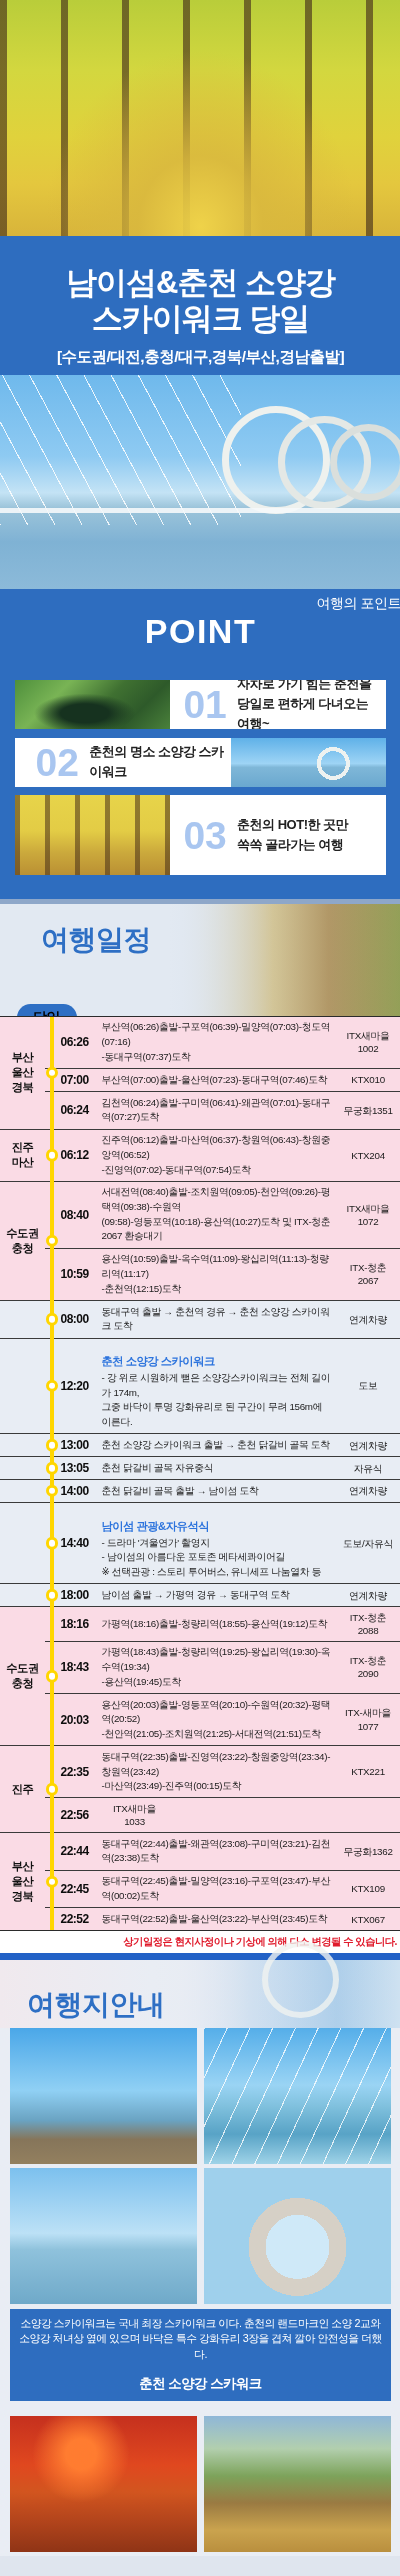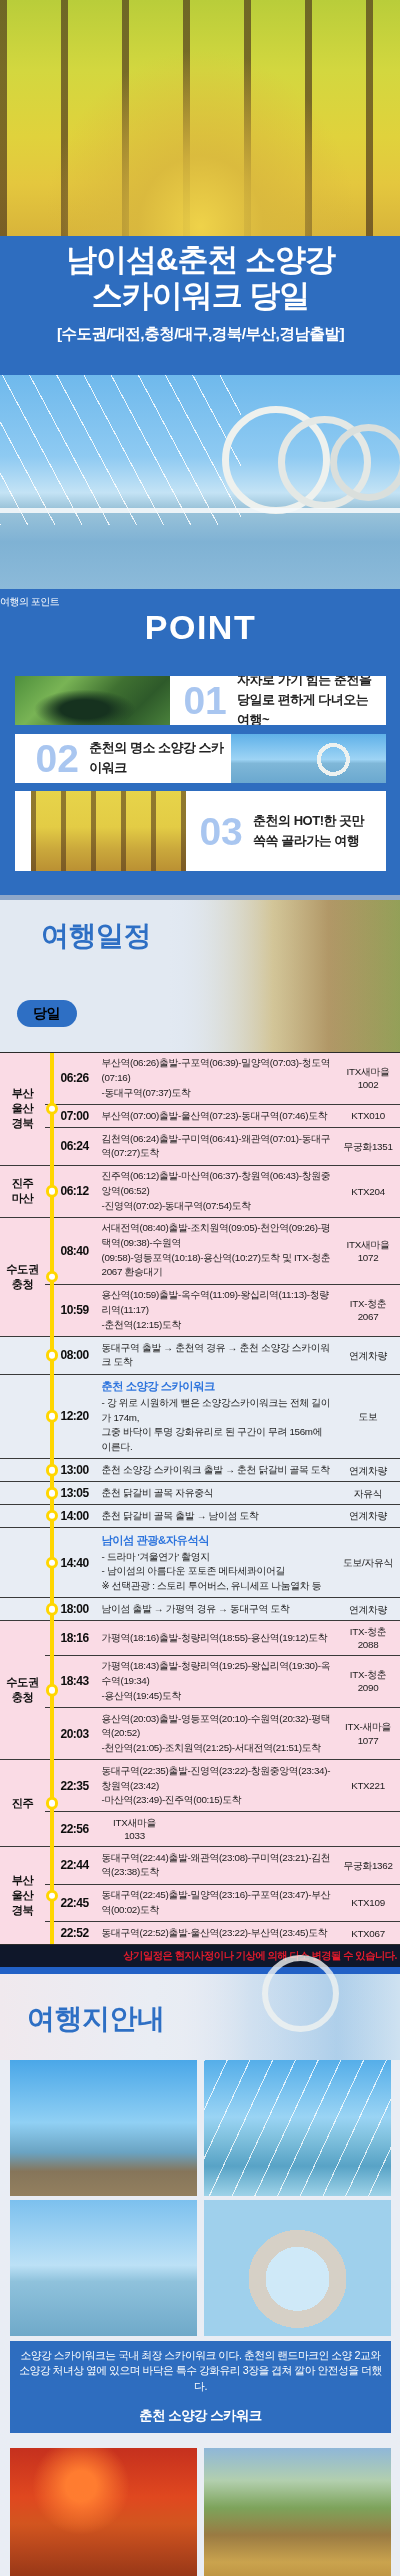--- a/index.html
+++ b/index.html
@@ -29,49 +29,49 @@
       linear-gradient(180deg,#6fb9ec 0%,#8ecaf2 38%,#c4e3f5 55%,#9cc4da 62%,#7fb2d4 78%,#8cbad9 100%);}
   .ring{position:absolute;border:7.2px solid #eef1ee;border-radius:50%;background:transparent;}
   .ring.r1{width:108px;height:108px;left:222px;top:31px;}
   .ring.r2{width:93px;height:93px;left:278px;top:41px;border-color:#e4e8e5;}
   .ring.r3{width:77px;height:77px;left:330px;top:49px;border-color:#dadfdc;}
   .cables{position:absolute;left:0;top:0;width:60%;height:70%;
     background:repeating-linear-gradient(62deg, rgba(255,255,255,.85) 0 1px, rgba(255,255,255,0) 1px 24px);}
   .deckline{position:absolute;left:0;right:0;top:62%;height:5.2px;background:rgba(245,248,250,.9);}
 
   
-  .banner{height:139px;background:var(--primary-blue);text-align:center;color:#fff;padding-top:6px;}
+  .banner{height:139px;background:var(--primary-blue);text-align:center;color:#fff;padding-top:29px;}
   .banner .t{font-size:31px;font-weight:800;line-height:1.17;letter-spacing:-1px;}
   .banner .s{margin-top:9px;font-size:15.5px;font-weight:800;letter-spacing:-0.5px;}
 
   
   .point{background:var(--primary-blue);padding:6.2px 0 14.4px;}
-  .point .plabel{color:#fff;text-align:left;font-size:10px;letter-spacing:-0.5px;}
+  .point .plabel{color:#fff;text-align:right;font-size:14px;letter-spacing:-0.5px;padding-left:12px;}
   .point .pword{color:#fff;text-align:center;font-size:34px;font-weight:900;letter-spacing:1.5px;line-height:1.05;margin:1px 0 30px;}
   .point-card{background:#fff;height:49px;margin:0 15px 8.8px;display:flex;overflow:hidden;}
-  .point-card.tall{height:80px;padding-left:16px;}
+  .point-card.tall{height:80px;}
   .pc-photo{flex:0 0 155px;}
   .pc-photo.garden{background:
       radial-gradient(ellipse at 45% 68%, #16321f 0 20%, rgba(22,50,31,0) 42%),
       linear-gradient(135deg,#4e8f3c 0%,#79b455 28%,#3f7031 55%,#2e5a2a 76%,#4a813b 100%);}
   .pc-photo.skywalk{background:
       radial-gradient(circle at 66% 52%, rgba(0,0,0,0) 0 12.4px, #eef2f0 12.4px 16.5px, rgba(0,0,0,0) 16.5px),
       linear-gradient(180deg,#5fb1e8 0%,#9ed4f5 52%,#7fb7d8 60%,#6aa8cf 100%);}
   .pc-photo.ginkgo{background:
       repeating-linear-gradient(90deg, rgba(72,46,24,.55) 0 4.6px, rgba(72,46,24,0) 4.6px 30px),
       linear-gradient(180deg,#e7d44a 0%,#e3cc45 45%,#cba93c 72%,#ba9033 100%);}
   .pc-body{flex:1;display:flex;align-items:center;padding:0 5.2px 0 13.4px;gap:10.3px;}
   .point-card.reverse .pc-photo{order:2;}
   .point-card.reverse .pc-body{order:1;padding-left:20.6px;}
   .pc-num{font-size:39px;line-height:.95;font-weight:600;color:var(--point-num-blue);}
   .pc-lines{font-size:13px;font-weight:700;color:#222;line-height:1.55;letter-spacing:-0.5px;}
   .strip{height:5.2px;background:#8ea7c9;}
 
   
-  .sched-head{height:152px;position:relative;
+  .sched-head{height:112px;position:relative;
     background:
       linear-gradient(90deg,#e2e9f2 0%,#e2e9f2 42%,rgba(226,233,242,.25) 68%,rgba(226,233,242,0) 100%),
       linear-gradient(90deg,#dde5ef 0%,#d6dfe9 45%,#cdb97a 68%,#a98a50 82%,#93a058 100%);}
   .big-title{font-size:28px;font-weight:900;color:var(--heading-blue);letter-spacing:-0.5px;
     text-shadow:0 0 1px rgba(255,255,255,.8);}
   .sched-head .big-title{padding:17.5px 0 0 41px;}
   .badge{display:flex;align-items:center;justify-content:center;width:60px;height:27px;margin:45px 0 0 16.5px;
     background:var(--heading-blue);color:#000000;border-radius:14.4px;font-size:14px;font-weight:800;letter-spacing:-0.5px;}
 
   
@@ -81,30 +81,30 @@
   .tgroup + .tgroup{border-top:0.5px solid #3a3a3a;}
   .tgroup.pink{background:var(--pink-row);}
   .tgroup.blue{background:var(--blue-row);}
   .tg-label{flex:0 0 45px;display:flex;flex-direction:column;justify-content:center;align-items:center;
     font-size:11.3px;font-weight:800;color:#111;line-height:1.35;letter-spacing:-0.5px;}
   .tg-rows{flex:1;}
   .trow{display:flex;align-items:center;padding:3.6px 0 3.6px 15.5px;min-height:21.6px;}
   .trow + .trow{border-top:0.5px solid #3a3a3a;}
   .t-time{flex:0 0 41px;font-size:12px;font-weight:800;color:#0d0d0d;letter-spacing:-0.5px;}
   .t-desc{flex:1;font-size:9.8px;color:#1c1c1c;line-height:1.5;letter-spacing:-0.3px;padding-right:2.1px;}
-  .t-head{font-size:11.3px;font-weight:800;color:#2d74dd;letter-spacing:-0.5px;margin-bottom:1px;}
+  .t-head{font-size:11.3px;font-weight:800;color:#2d74dd;letter-spacing:-0.5px;margin-bottom:1px;margin-top:11px;}
   .t-train{flex:0 0 66px;text-align:center;font-size:9.8px;color:#1c1c1c;line-height:1.35;letter-spacing:-0.3px;}
   .dot{position:absolute;left:46px;top:50%;transform:translateY(-50%);width:12.4px;height:12.4px;border-radius:50%;
     background:#fff;border:3.1px solid var(--timeline-yellow);z-index:2;}
-  .note-strip{height:22px;background:#0f172a;display:flex;align-items:center;justify-content:flex-end;padding-right:4.1px;}
+  .note-strip{height:22px;background:#ffffff;display:flex;align-items:center;justify-content:flex-end;padding-right:4.1px;}
   .note-strip .note{color:var(--note-red);font-size:10.3px;font-weight:700;letter-spacing:-0.5px;}
   .blue-bar{height:6.7px;background:var(--bar-blue);}
 
   
-  .guide-head{height:86px;position:relative;
+  .guide-head{height:68px;position:relative;
     background:
       linear-gradient(90deg,#f0e9ee 0%,#e9edf4 38%,rgba(233,237,244,.2) 62%,rgba(233,237,244,0) 100%),
       linear-gradient(90deg,#ece9f0 0%,#e6eaf2 45%,#c2d9ee 68%,#a9cce9 84%,#cfe2f1 100%);}
   .guide-head .big-title{padding:26px 0 0 27px;}
   .guide-head .mini-ring{position:absolute;right:62px;top:-18.5px;width:77px;height:77px;border:6.2px solid #f0f2f0;border-radius:50%;opacity:.8;}
   .gwrap{padding:0 10.3px;}
   .pgrid{display:grid;grid-template-columns:1fr 1fr;gap:4.6px 7.2px;margin-bottom:4.6px;}
   .ph{height:136px;}
   .ph.sw-deck{background:
       linear-gradient(180deg,#4aa7e8 0%,#90d0f4 46%,#6aa3c2 68%,#86755a 82%,#93805f 100%);}

